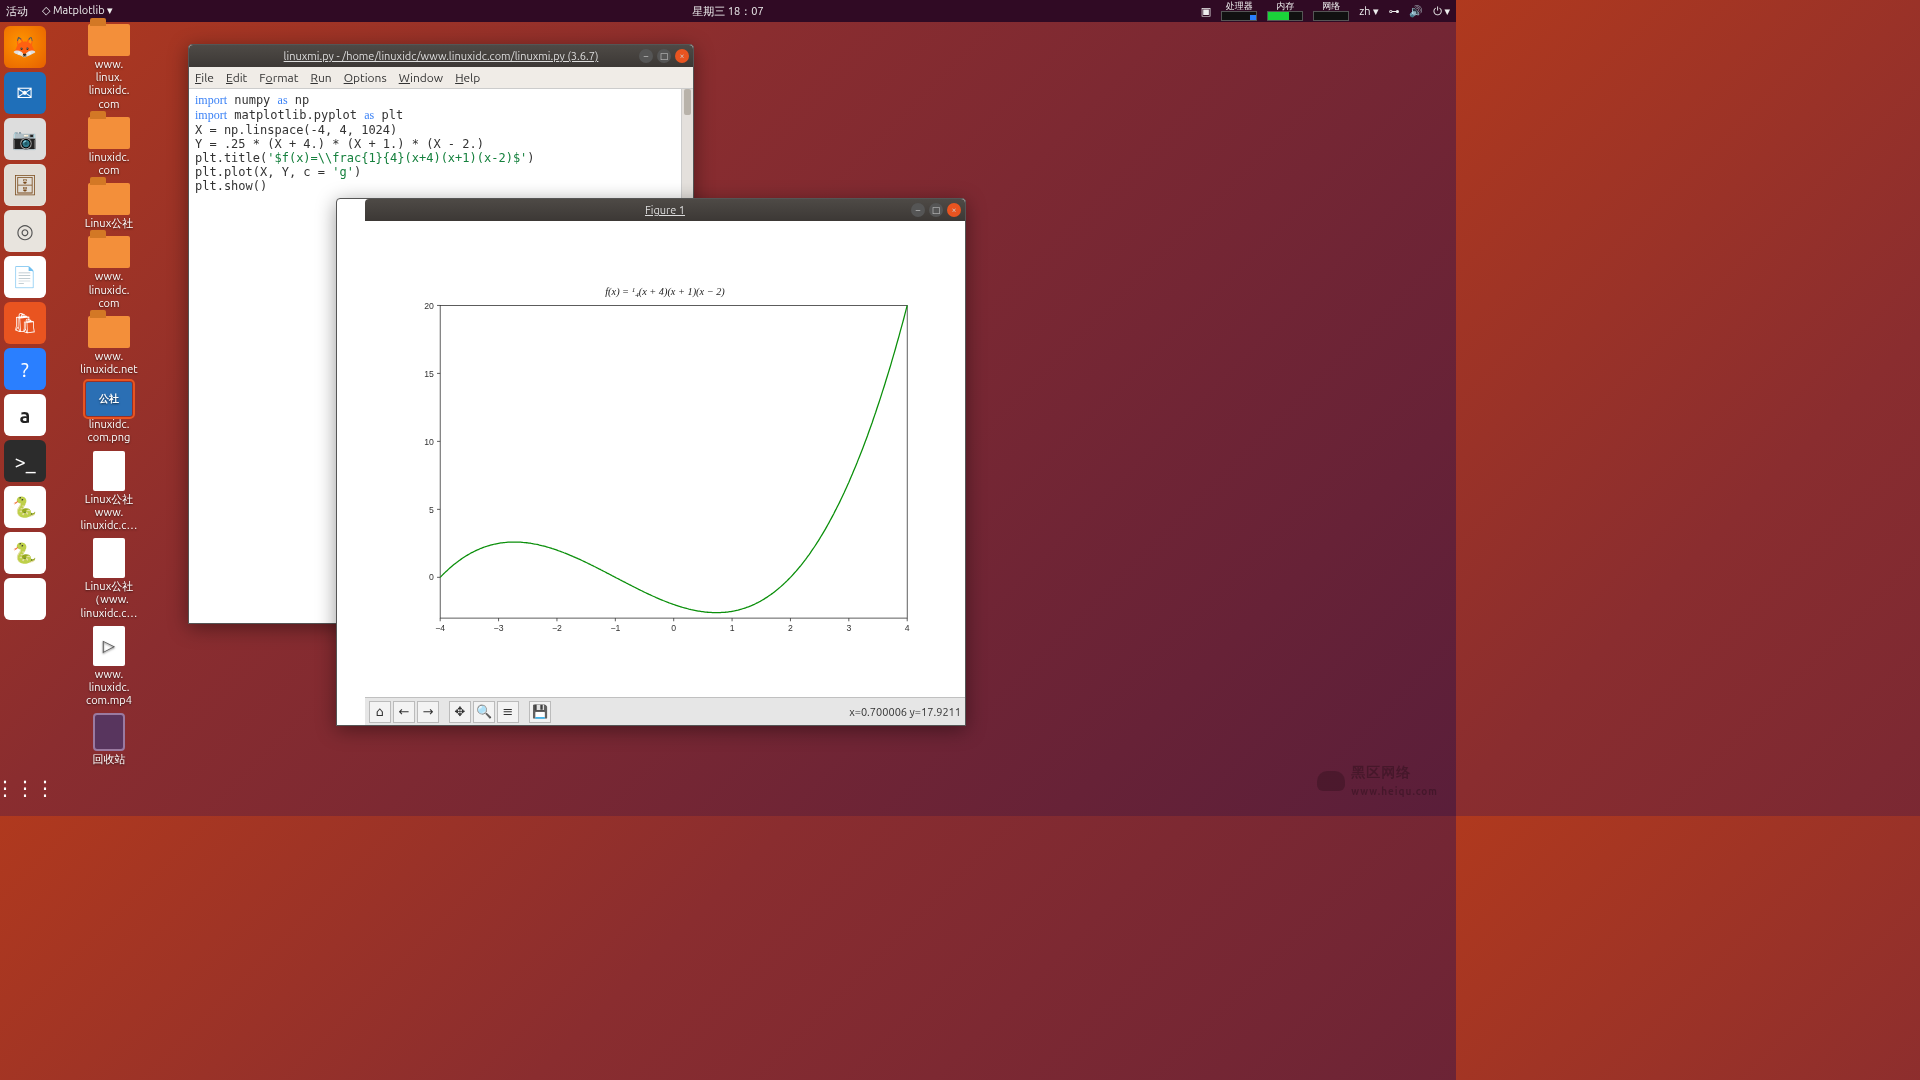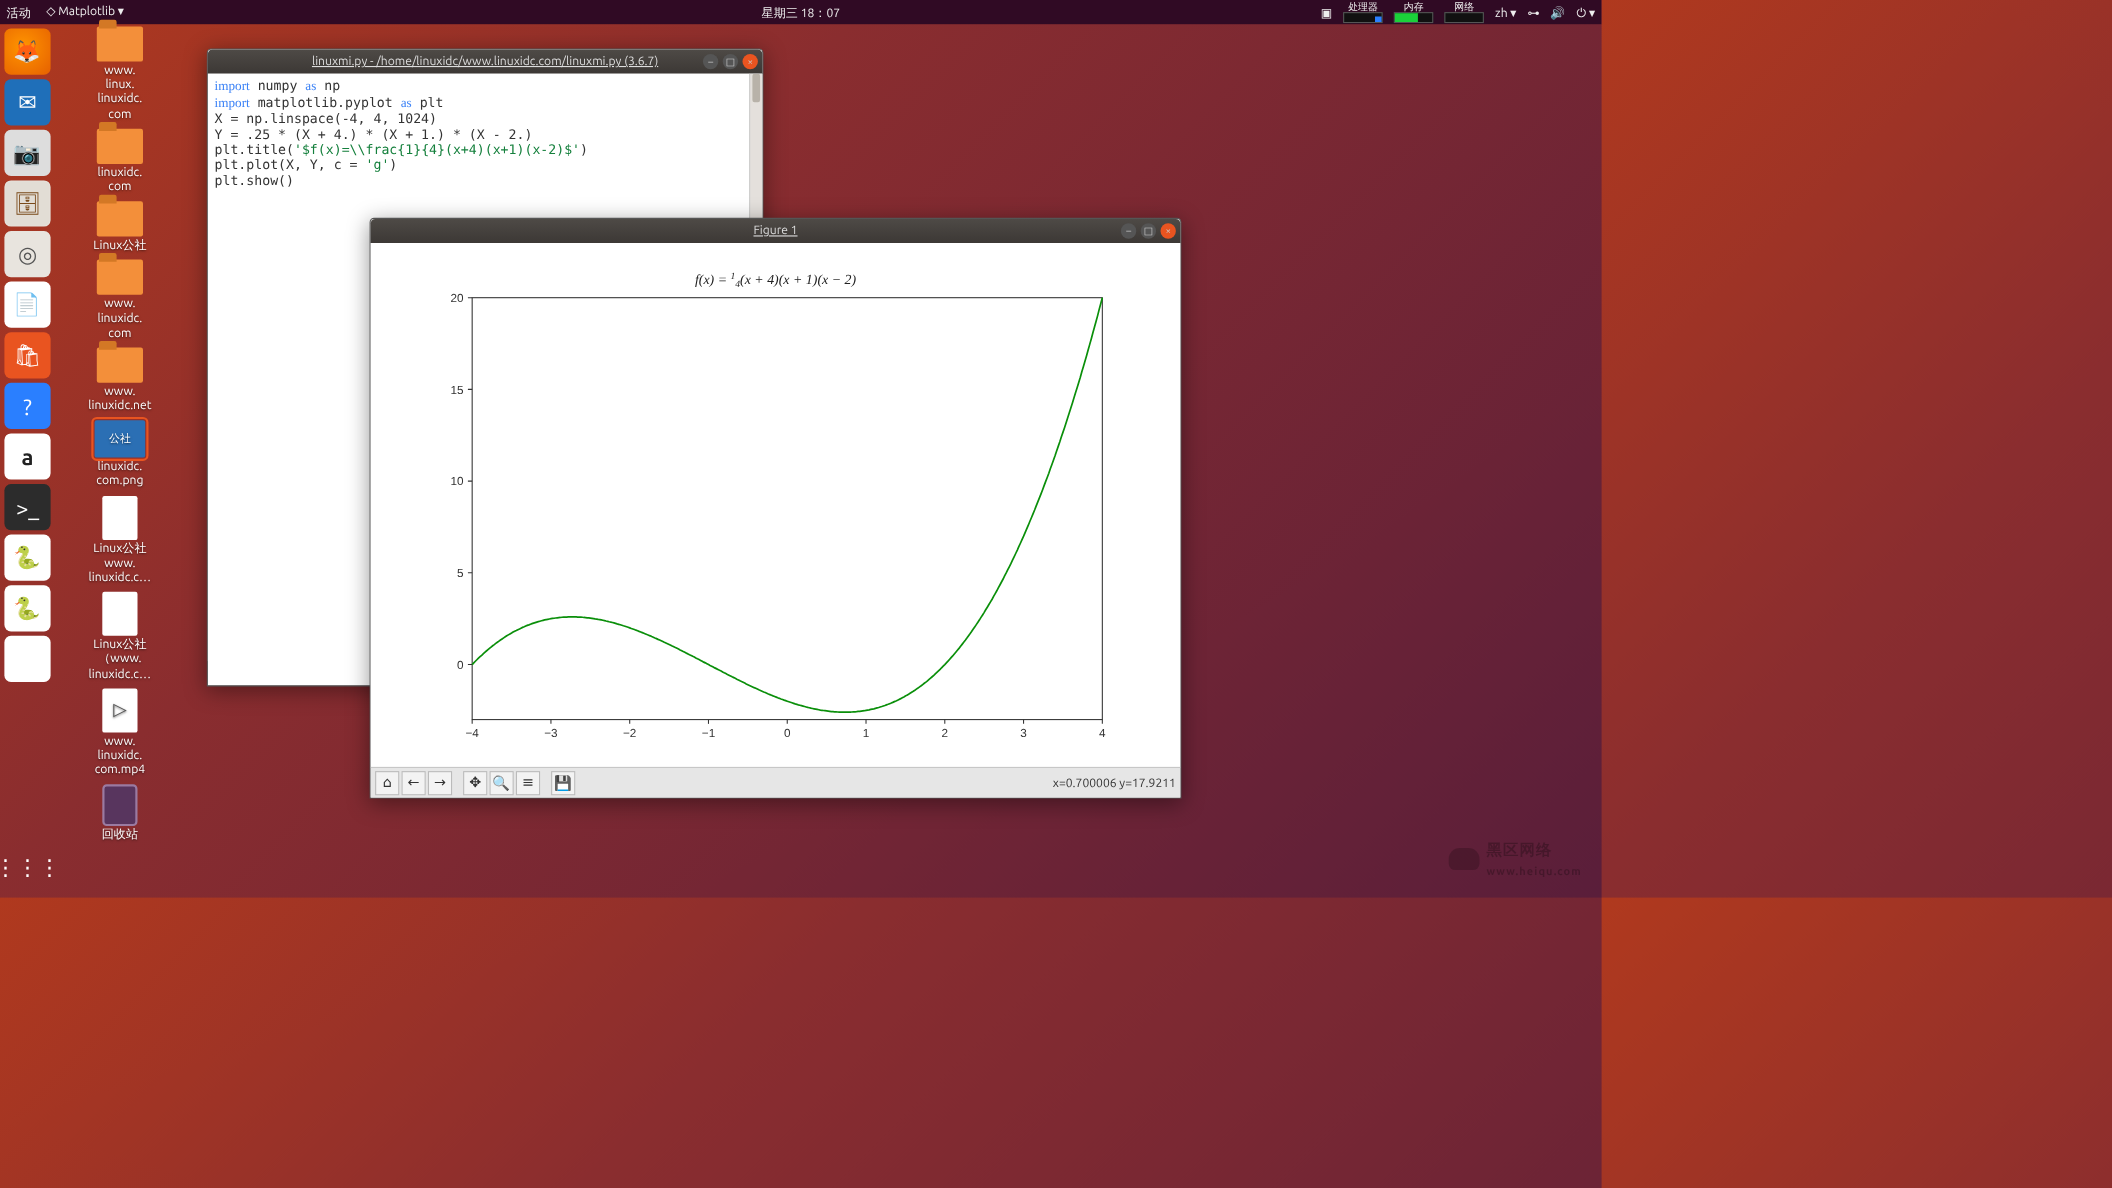--- a/index.html
+++ b/index.html
@@ -21,21 +21,21 @@
 .launcher .app { width: 42px; height: 42px; border-radius: 6px; display: flex; align-items: center; justify-content: center; font-size: 20px; color: #fff; }
 .app.active { background: rgba(255,255,255,.12); box-shadow: inset 0 0 0 1px rgba(255,255,255,.15); }
 .launcher .apps-grid { margin-top: auto; margin-bottom: 16px; color: #fff; font-size: 20px; }
 
 
 .desktop-icons { position: absolute; top: 24px; left: 54px; width: 120px; display: flex; flex-direction: column; gap: 6px; justify-content: center; }
 .di { width: 110px; text-align: center; color: #fff; font-size: 11px; line-height: 1.2; text-shadow: 0 1px 2px rgba(0,0,0,.6); }
 .di .folder { width: 42px; height: 32px; margin: 0 auto 2px; background: #f38f3a; border-radius: 2px; position: relative; }
 .di .folder::before { content: ""; position: absolute; top: -6px; left: 2px; width: 16px; height: 8px; background: #d37825; border-radius: 2px 2px 0 0; }
 .di .file { width: 32px; height: 40px; margin: 0 auto 2px; background: #fff; border-radius: 2px; position: relative; display:flex; align-items:center; justify-content:center; font-size:16px; color:#555;}
-.di .thumb { width: 46px; height: 34px; margin: 0 auto 2px; background: #2b6fb4; border-radius: 2px; display:flex;align-items:center;justify-content:center;color:#fff;font-size:10px;font-weight:normal;}
+.di .thumb { width: 46px; height: 34px; margin: 0 auto 2px; background: #2b6fb4; border-radius: 2px; display:flex;align-items:center;justify-content:center;color:#fff;font-size:10px;font-weight:bold;}
 .di .trash { width: 32px; height: 38px; margin: 0 auto 2px; border-radius: 4px; background: #58355e; border: 2px solid #9a7aa1; }
 .di.sel .thumb { outline: 2px solid #e95420; outline-offset: 1px; }
 
 
 .window { position: absolute; background: #fff; border: 1px solid #555; border-radius: 4px 4px 0 0; box-shadow: 0 4px 20px rgba(0,0,0,.4); }
 .titlebar { height: 22px; background: linear-gradient(#4e4a46, #3c3835); color: #ddd; font-size: 11px; display: flex; align-items: center; justify-content: center; position: relative; border-radius: 4px 4px 0 0; text-decoration: underline; }
 .titlebar .win-controls { position: absolute; right: 4px; display: flex; gap: 4px; }
 .win-btn { width: 14px; height: 14px; border-radius: 50%; background: #555; display:flex;align-items:center;justify-content:center;font-size:9px;color:#ccc;}
 .win-btn.close { background: #e95420; }
 .menubar { height: 22px; background: #f0ece7; border-bottom: 1px solid #ccc; display: flex; align-items: center; padding: 0 6px; gap: 12px; font-size: 12px; color: #333; }
@@ -152,30 +152,39 @@
 
 <div class="window" style="left:188px; top:44px; width:506px; height:580px;">
   <div class="titlebar">
     <span>linuxmi.py - /home/linuxidc/www.linuxidc.com/linuxmi.py (3.6.7)</span>
     <div class="win-controls">
       <span class="win-btn">–</span>
       <span class="win-btn">□</span>
       <span class="win-btn close">×</span>
     </div>
   </div>
+  <div class="menubar">
+    <span><u>F</u>ile</span>
+    <span><u>E</u>dit</span>
+    <span>F<u>o</u>rmat</span>
+    <span><u>R</u>un</span>
+    <span><u>O</u>ptions</span>
+    <span><u>W</u>indow</span>
+    <span><u>H</u>elp</span>
+  </div>
   <div class="code"><span class="kw">import</span><span> numpy </span><span class="kw">as</span><span> np</span>
 <span class="kw">import</span><span> matplotlib.pyplot </span><span class="kw">as</span><span> plt</span>
 <span>X = np.linspace(-4, 4, 1024)</span>
 <span>Y = .25 * (X + 4.) * (X + 1.) * (X - 2.)</span>
 <span>plt.title(</span><span class="str">'$f(x)=\\frac{1}{4}(x+4)(x+1)(x-2)$'</span><span>)</span>
 <span>plt.plot(X, Y, c = </span><span class="str">'g'</span><span>)</span>
 <span>plt.show()</span><div class="scroll"></div></div>
 </div>
 
-<div class="window figwin" style="left:336px; top:198px; width:738px; height:528px;">
+<div class="window figwin" style="left:336px; top:198px; width:630px; height:528px;padding-left:28px;">
   <div class="titlebar">
     <span>Figure 1</span>
     <div class="win-controls">
       <span class="win-btn">–</span>
       <span class="win-btn">□</span>
       <span class="win-btn close">×</span>
     </div>
   </div>
   <div class="figarea">
     <svg class="plot" viewBox="0 0 758 478">

